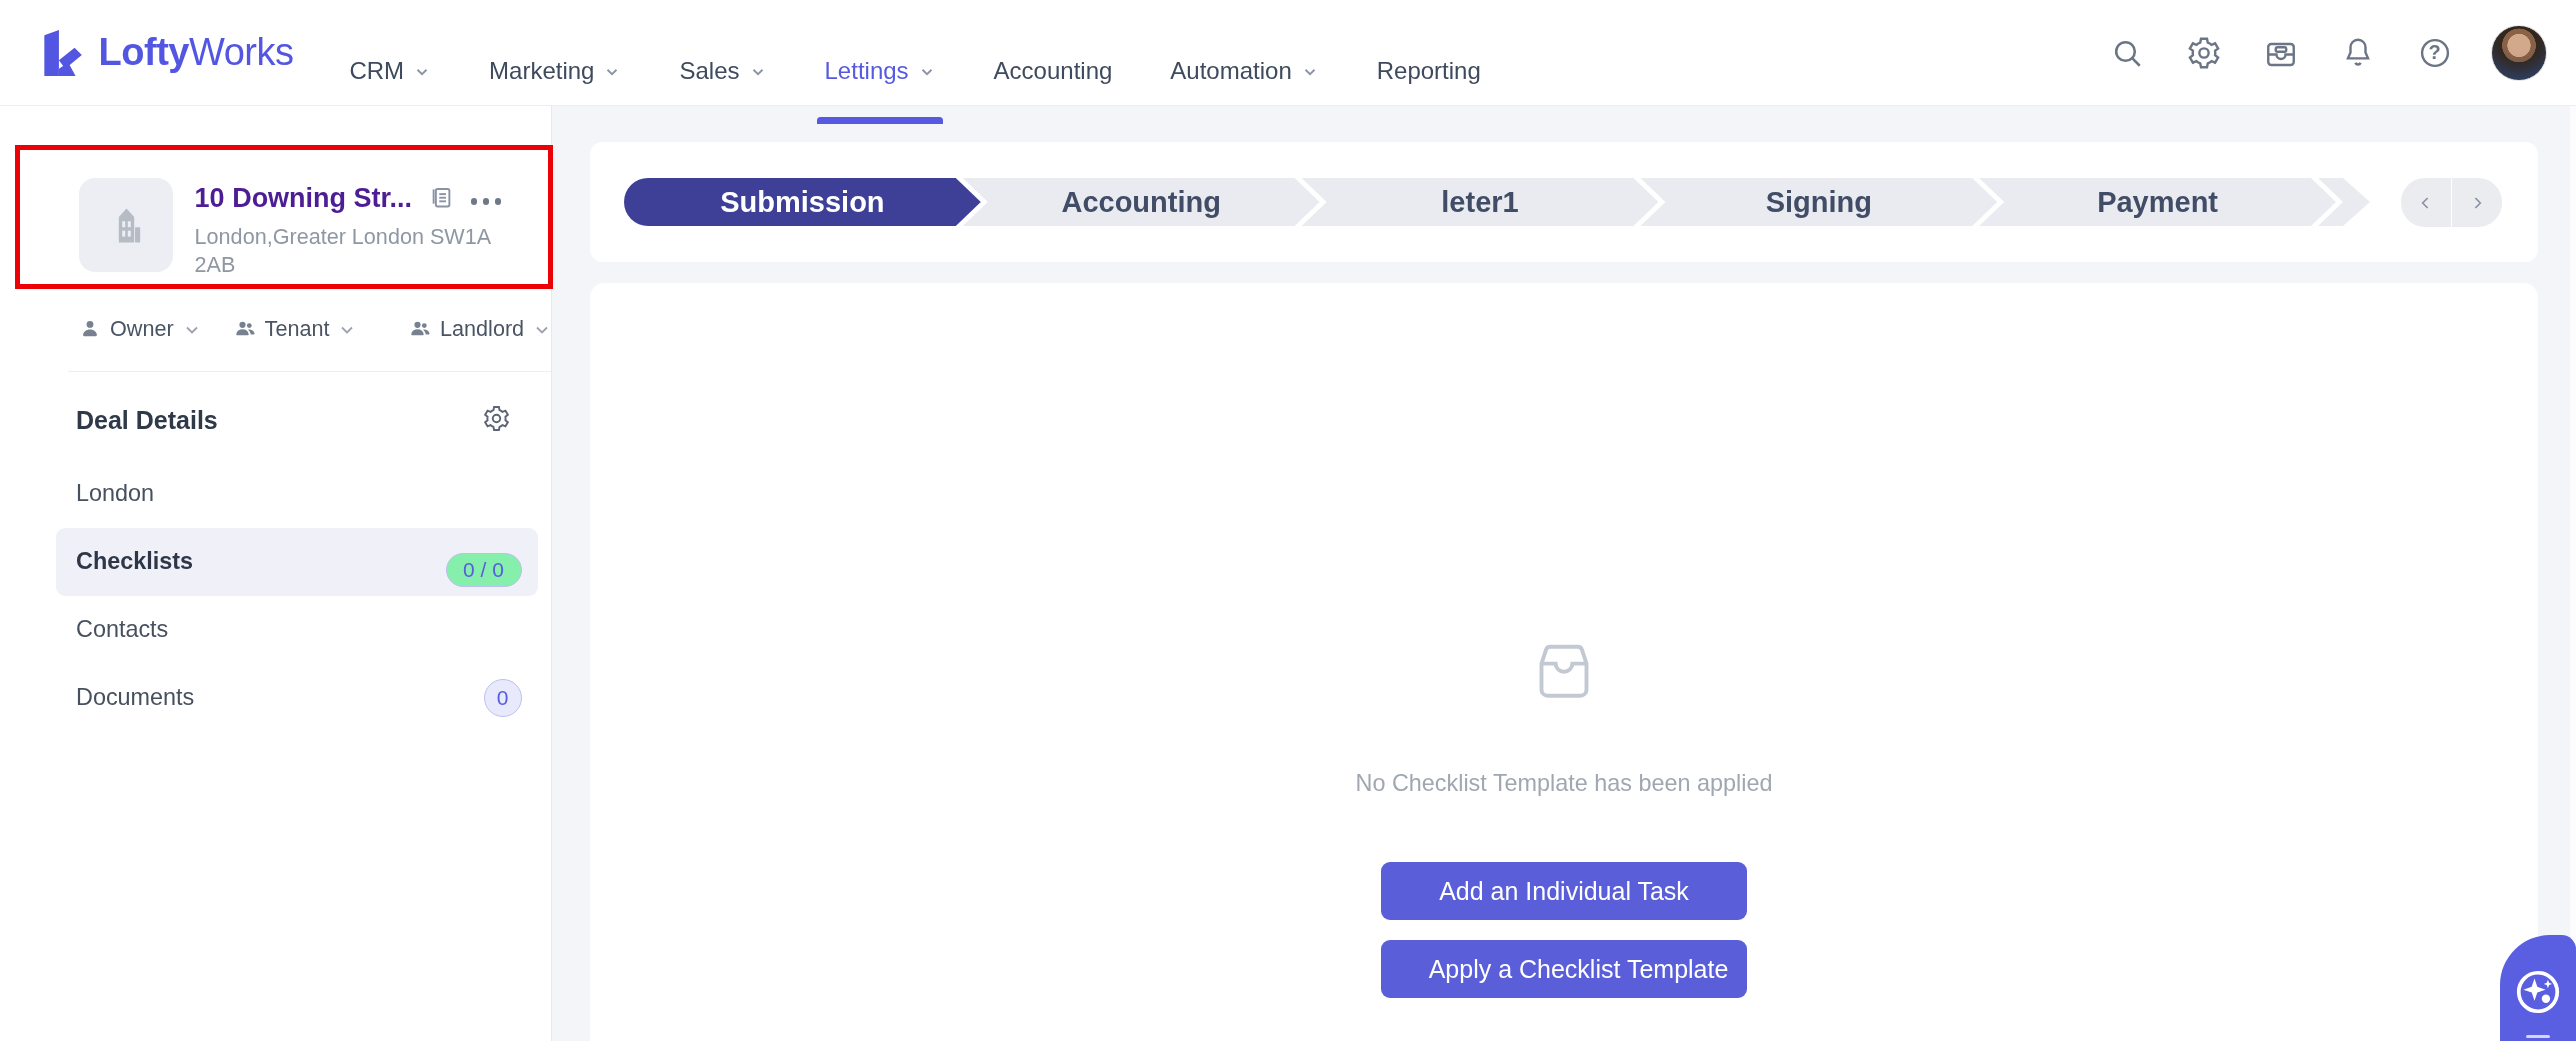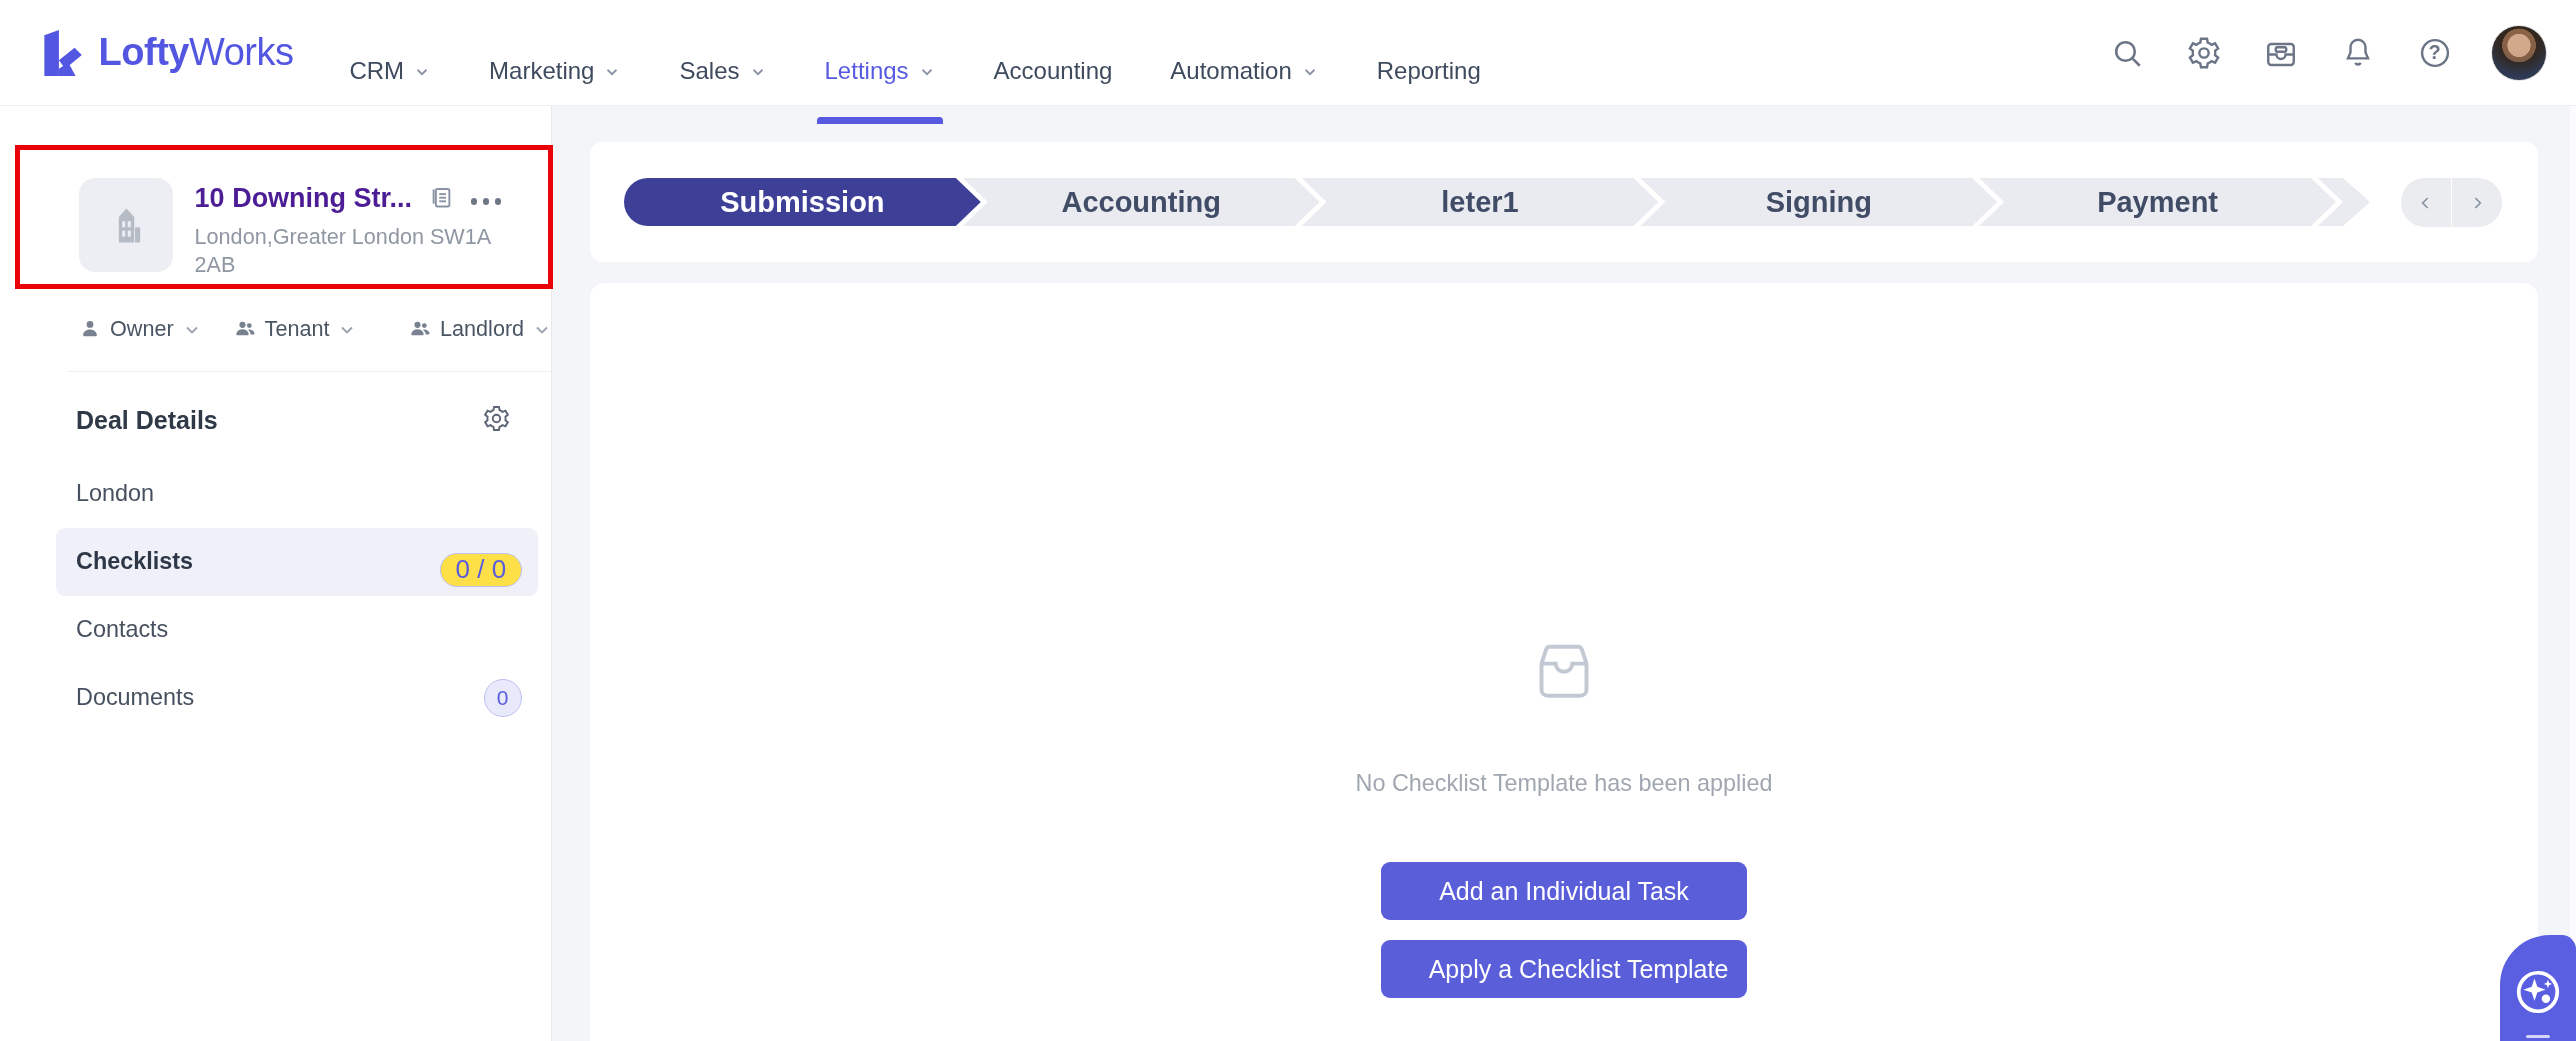--- a/index.html
+++ b/index.html
@@ -64,22 +64,22 @@
   .section-title { font-size:25px; font-weight:700; color:#2f3948; }
   .section-gear { color:#5b6576; cursor:pointer; }
 
   .side-menu { margin:23.4px 13.5px 0 56px; }
   .menu-row { height:68px; display:flex; align-items:center; justify-content:space-between;
               padding:0 16px 0 20px; border-radius:9px; cursor:pointer; }
   .menu-label { font-size:23.4px; color:#46505f; }
   .menu-row.active { background:#f0f1f8; }
   .menu-row.active .menu-label { font-weight:700; color:#2d3748; }
   .badge-pill { min-width:76px; height:34px; padding:0 14.4px; border-radius:900px;
-                border:1.8px solid #bdc0f0; background:#fde047; color:#585cdf;
-                font-size:26px; display:flex; align-items:center; justify-content:center;margin-top:16px; }
+                border:1.8px solid #bdc0f0; background:#86efac; color:#585cdf;
+                font-size:21px; display:flex; align-items:center; justify-content:center;margin-top:16px; }
   .badge-circle { width:38px; height:38px; border-radius:50%;
                   border:1.8px solid #bdc0f0; background:#e8e9fb; color:#585cdf;
                   font-size:21px; display:flex; align-items:center; justify-content:center; }
 
   
   .card { position:absolute; background:#ffffff; }
   .stepper-card { left:590px; top:36px; width:1948px; height:120px; border-radius:12.6px; }
   .steps-wrap { position:absolute; left:34px; right:168px; top:36px; height:48px; display:flex; }
   .step { flex:1; display:flex; align-items:center; justify-content:center;
           font-size:29px; font-weight:700; color:#414c66; background:#e9ebf0; cursor:pointer;

